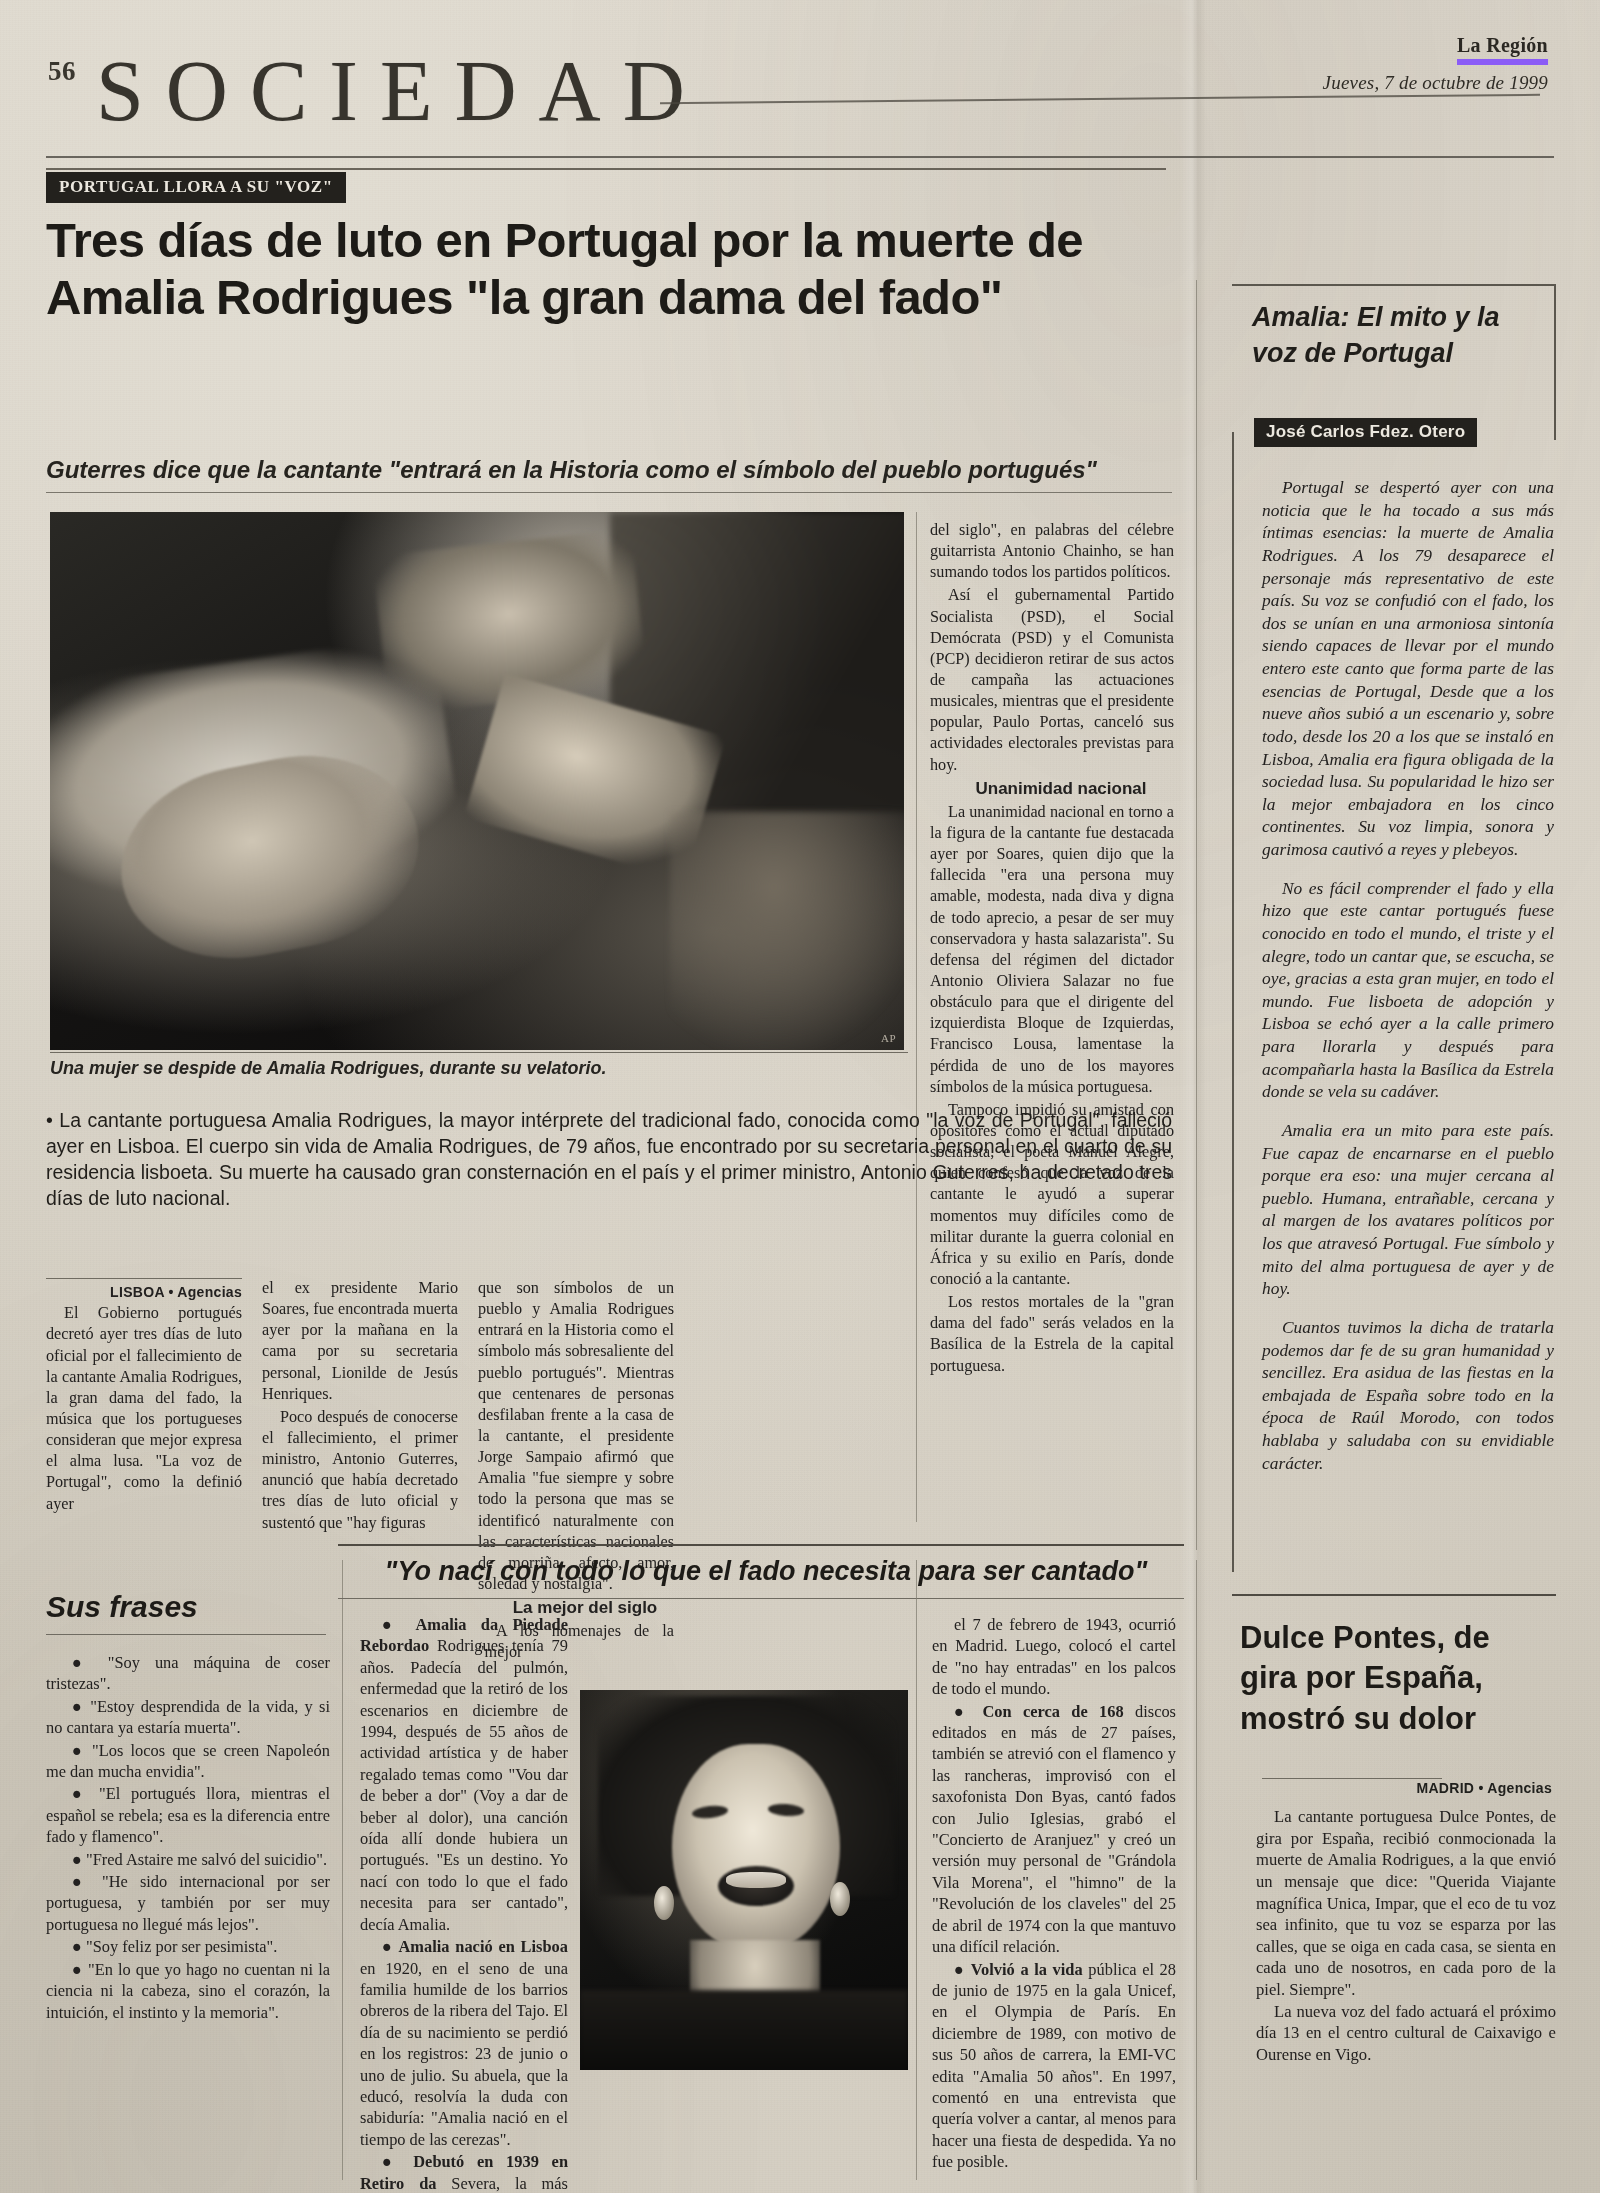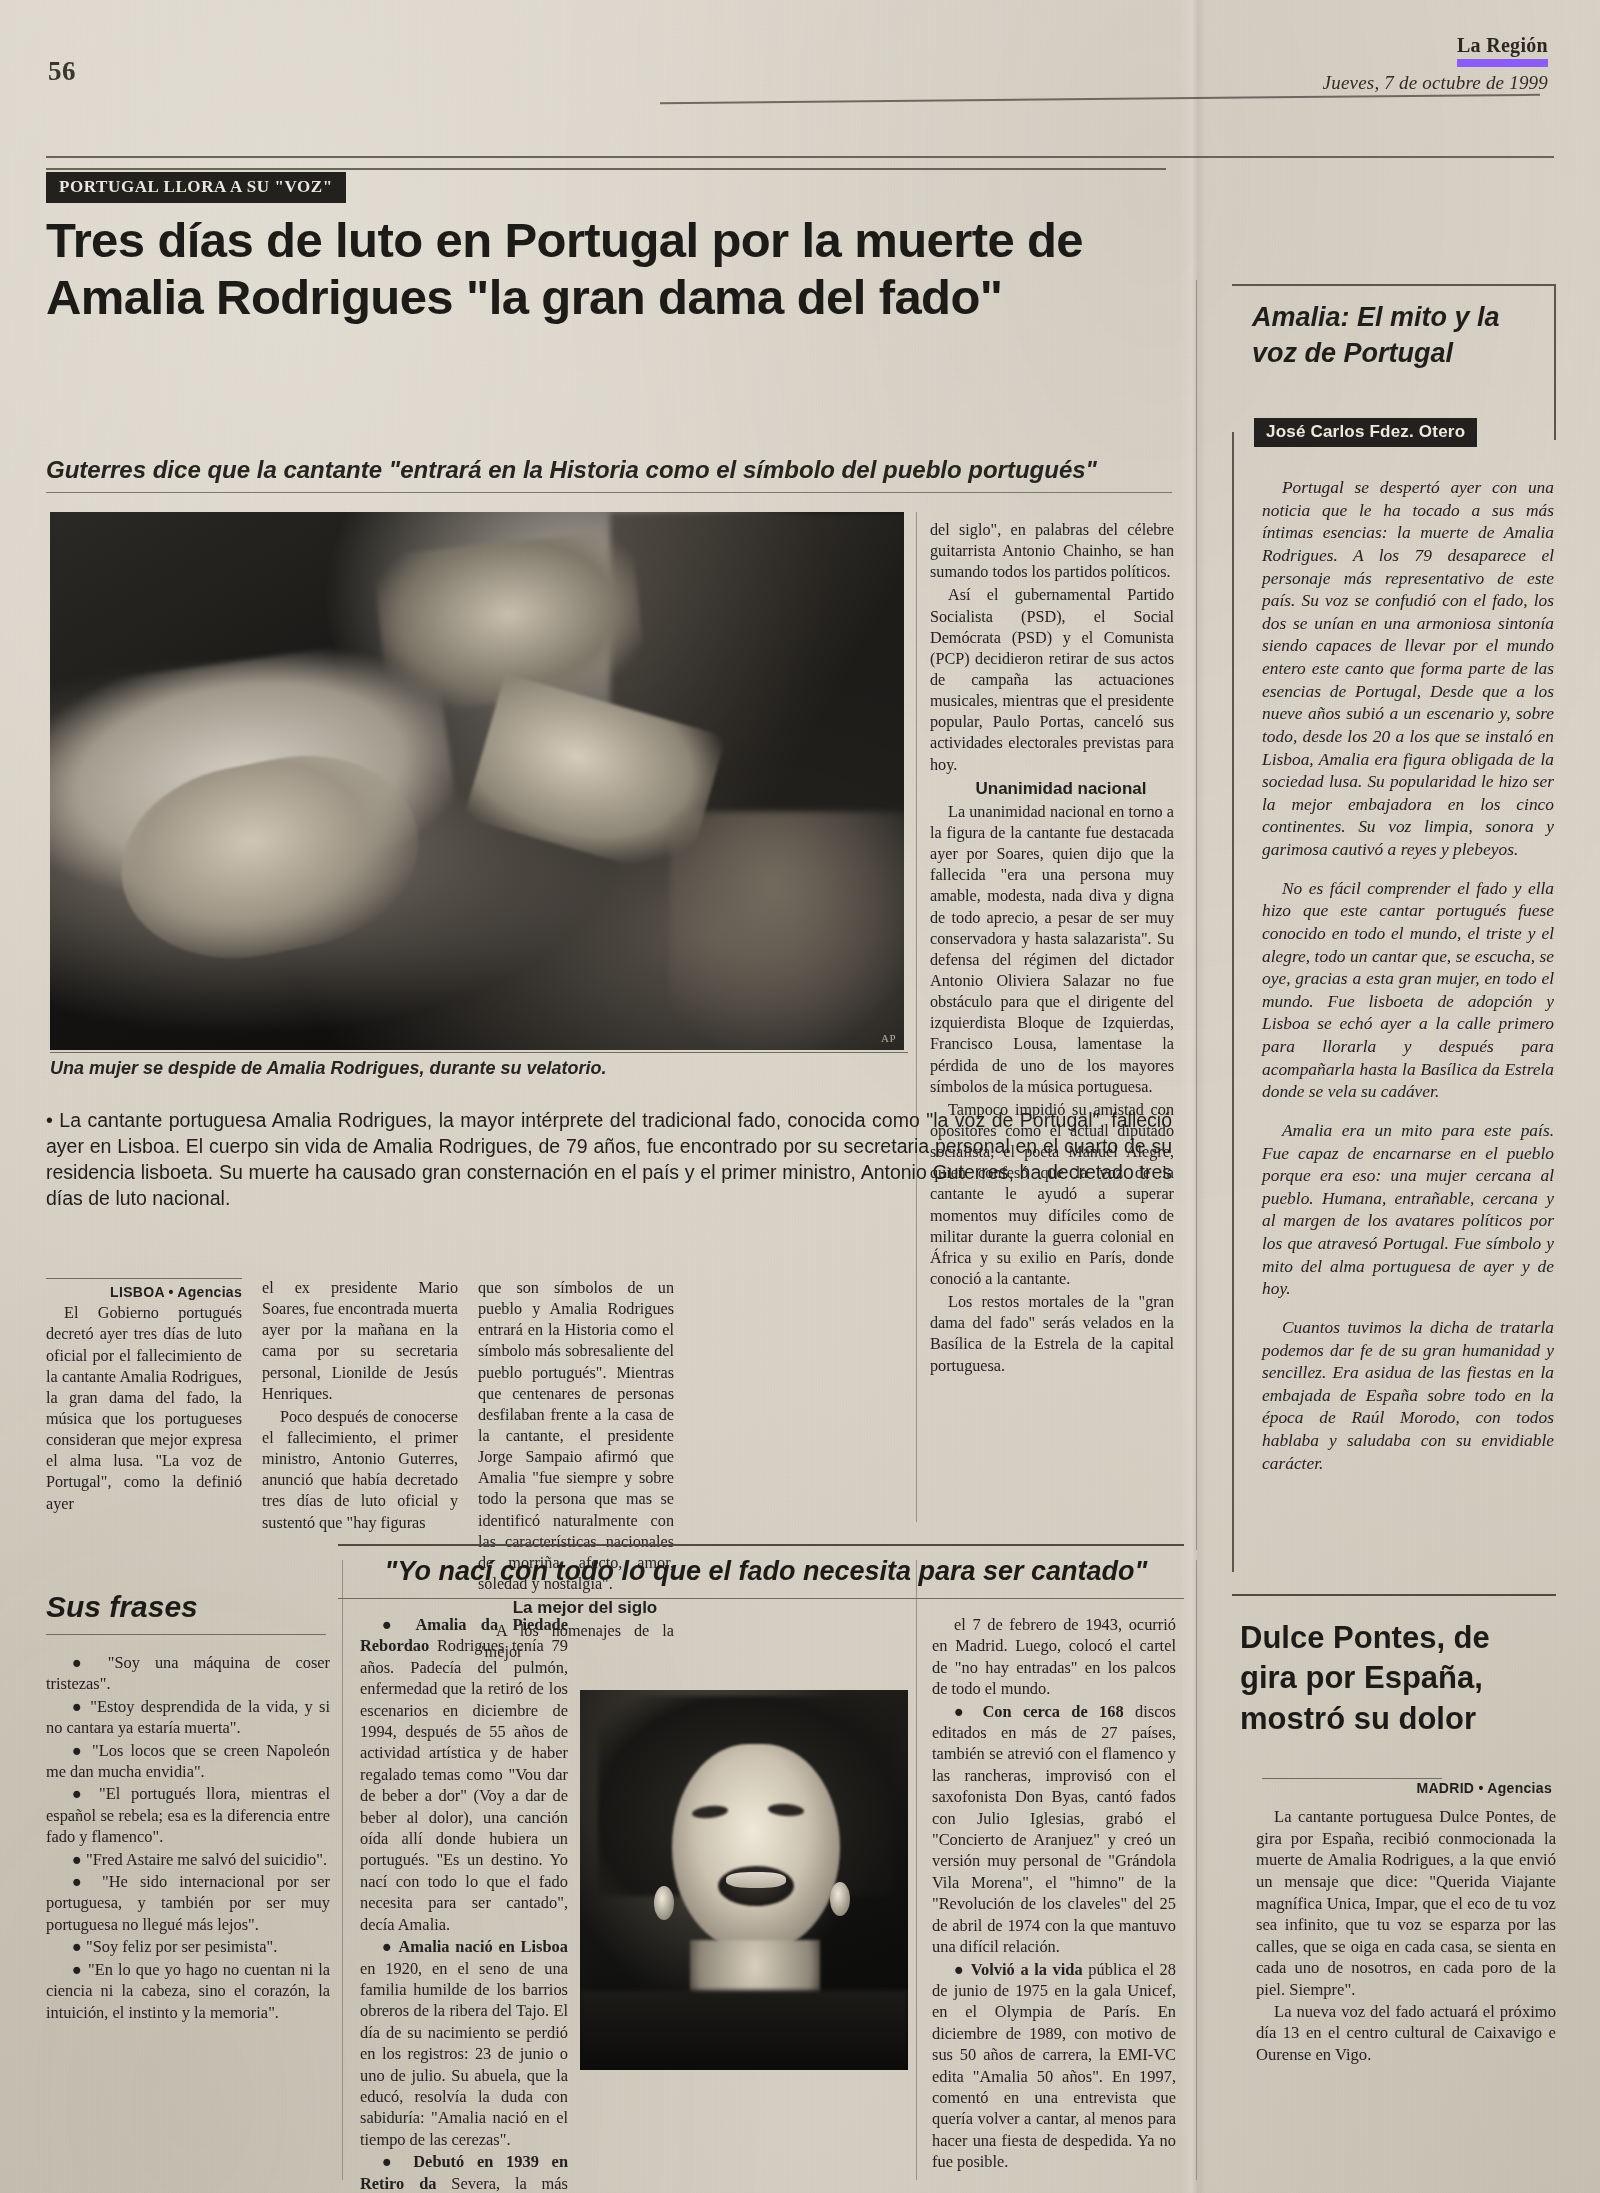--- a/index.html
+++ b/index.html
@@ -51,21 +51,21 @@
     font-weight:400;
     text-shadow:0 0 1px rgba(0,0,0,.25);
   }
   .masthead-rule{
     position:absolute;left:660px;top:98px;width:880px;height:2px;
     background:#4a463d;transform:rotate(-0.55deg);opacity:.75;
   }
   .brand{
     position:absolute;right:52px;top:34px;
     font-size:20px;font-weight:700;letter-spacing:.3px;color:#2b2823;
-    border-bottom:8px solid #8b5cf6;padding-bottom:2px;
+    border-bottom:6px solid #8b5cf6;padding-bottom:2px;
   }
   .issue-date{
     position:absolute;right:52px;top:72px;
     font-size:19px;color:#2f2c26;letter-spacing:.2px;font-style:italic;
   }
   .head-rule-full{
     position:absolute;left:46px;top:156px;width:1508px;height:2px;background:#55514a;opacity:.85;
   }
 
   
@@ -333,20 +333,21 @@
 <body>
 
 <div class="paper"></div>
 <div class="bleed"></div>
 <div class="grain"></div>
 <div class="crease"></div>
 
 <div class="page">
 
   <div class="folio">56</div>
+  <div class="section-title">SOCIEDAD</div>
   <div class="masthead-rule"></div>
   <div class="brand">La Región</div>
   <div class="issue-date">Jueves, 7 de octubre de 1999</div>
   <div class="head-rule-full"></div>
 
   <div class="kicker-rule"></div>
   <div class="kicker">PORTUGAL LLORA A SU "VOZ"</div>
   <div class="headline">Tres días de luto en Portugal por la muerte de Amalia Rodrigues "la gran dama del fado"</div>
   <div class="subhead">Guterres dice que la cantante "entrará en la Historia como el símbolo del pueblo portugués"</div>
   <div class="subhead-rule"></div>

